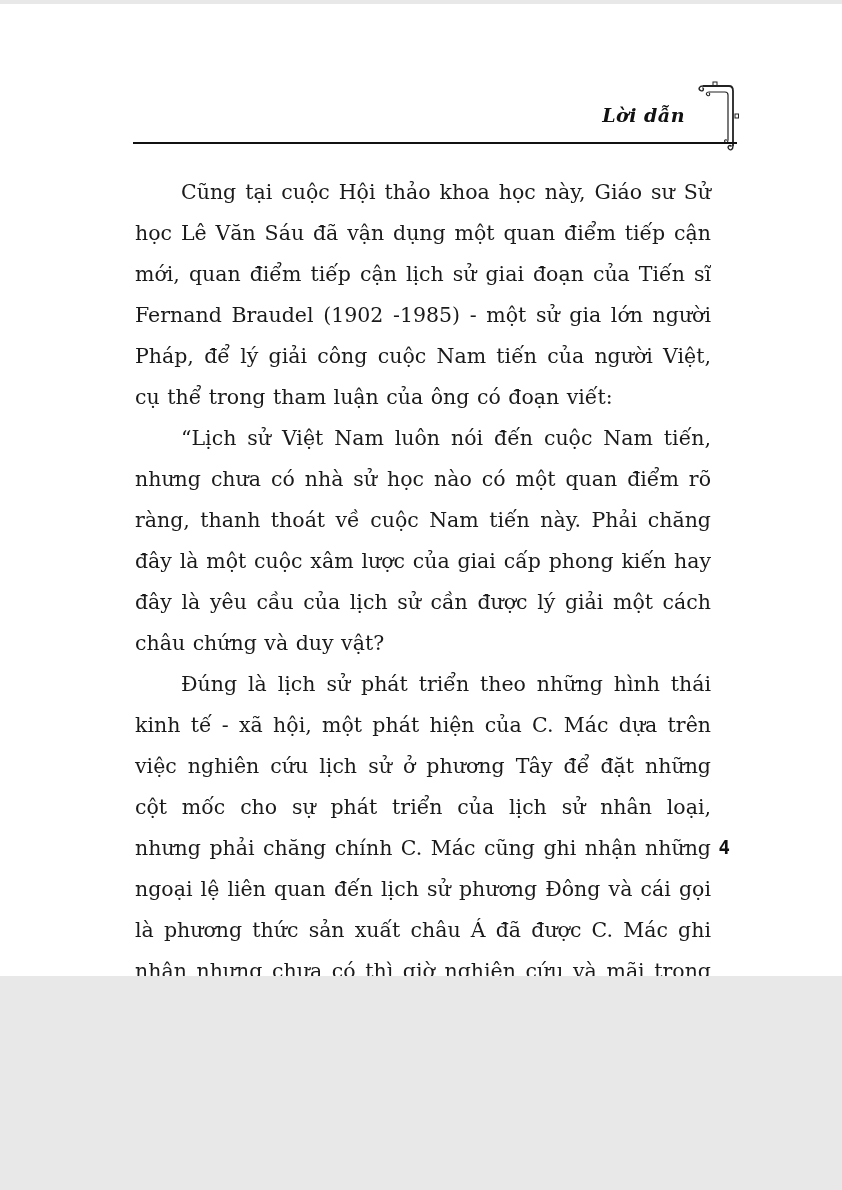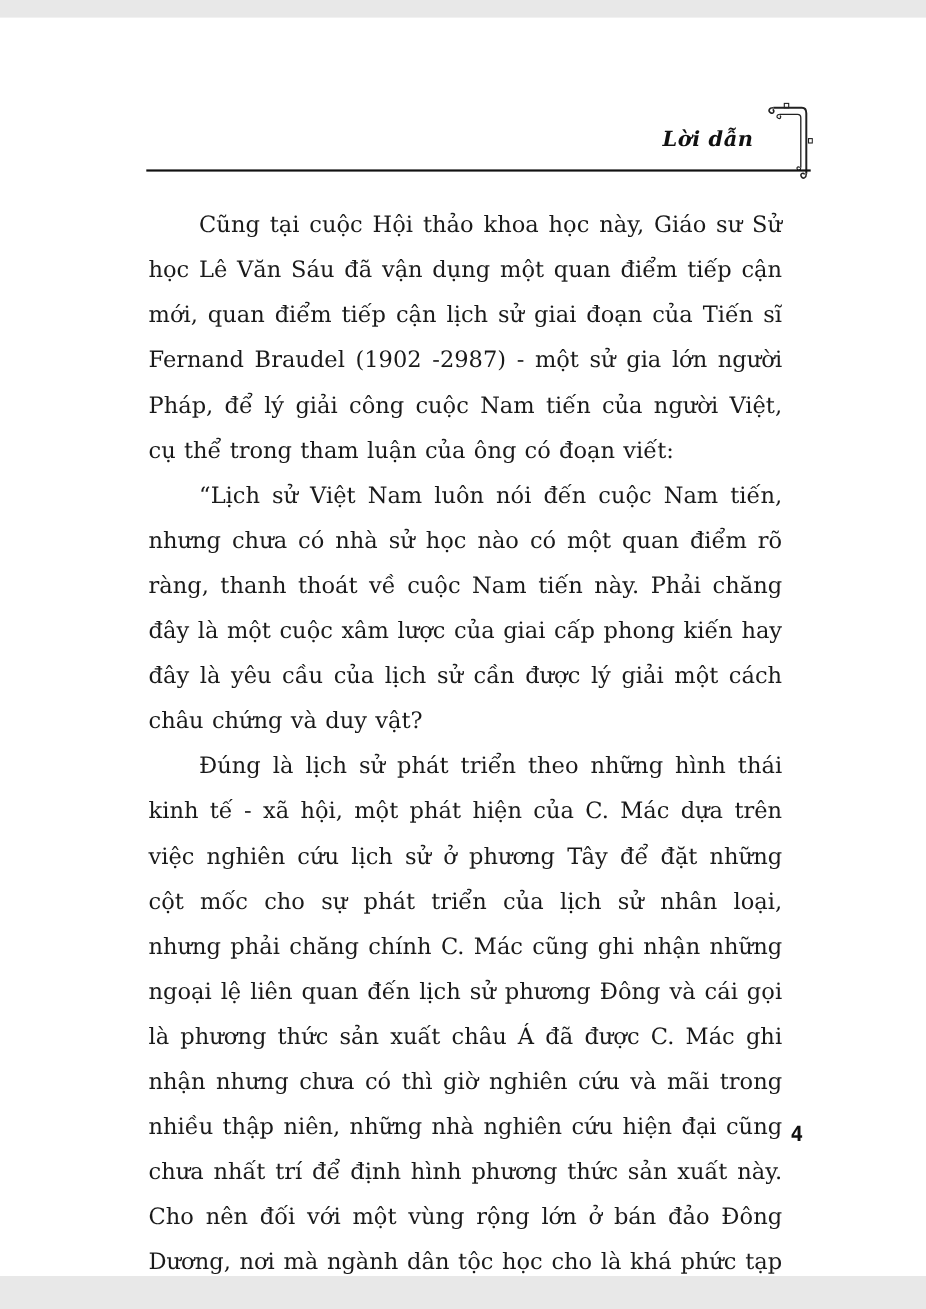--- a/index.html
+++ b/index.html
@@ -3,22 +3,22 @@
 <meta charset="utf-8">
 <style>
   html, body {
     margin: 0;
     padding: 0;
     background: #e8e8e8;
   }
   .page {
     position: relative;
     width: 842px;
-    height: 1144px;
-    margin: 16px auto;
+    height: 972px;
+    margin: 4px auto;
     background: #ffffff;
     font-family: "DejaVu Serif", "Liberation Serif", serif;
     color: #1a1a1a;
     overflow: hidden;
   }
   .header {
     position: absolute;
     left: 133px;
     right: 105px;
     top: 78px;
@@ -89,20 +89,20 @@
         <path d="M38 66 C38 70 35 71 33.5 68.5 C32 66 35 64.5 36.5 66.5" stroke="#222" stroke-width="1.4"></path>
         <path d="M33 60 C33 63 30.8 63.6 29.8 61.8 C28.8 60 31 59 32 60.4" stroke="#222" stroke-width="1.1"></path>
         <rect x="18" y="2" width="4" height="4" stroke="#222" stroke-width="1" fill="none"></rect>
         <rect x="40" y="34" width="3.5" height="4" stroke="#222" stroke-width="1" fill="none"></rect>
       </svg>
     </span>
     <hr class="header-rule">
   </div>
 
   <div class="body-text">
-    <p>Cũng tại cuộc Hội thảo khoa học này, Giáo sư Sử học Lê Văn Sáu đã vận dụng một quan điểm tiếp cận mới, quan điểm tiếp cận lịch sử giai đoạn của Tiến sĩ Fernand Braudel (1902 -2987) - một sử gia lớn người Pháp, để lý giải công cuộc Nam tiến của người Việt, cụ thể trong tham luận của ông có đoạn viết:</p>
+    <p>Cũng tại cuộc Hội thảo khoa học này, Giáo sư Sử học Lê Văn Sáu đã vận dụng một quan điểm tiếp cận mới, quan điểm tiếp cận lịch sử giai đoạn của Tiến sĩ Fernand Braudel (1902 -1985) - một sử gia lớn người Pháp, để lý giải công cuộc Nam tiến của người Việt, cụ thể trong tham luận của ông có đoạn viết:</p>
     <p>“Lịch sử Việt Nam luôn nói đến cuộc Nam tiến, nhưng chưa có nhà sử học nào có một quan điểm rõ ràng, thanh thoát về cuộc Nam tiến này. Phải chăng đây là một cuộc xâm lược của giai cấp phong kiến hay đây là yêu cầu của lịch sử cần được lý giải một cách châu chứng và duy vật?</p>
     <p>Đúng là lịch sử phát triển theo những hình thái kinh tế - xã hội, một phát hiện của C. Mác dựa trên việc nghiên cứu lịch sử ở phương Tây để đặt những cột mốc cho sự phát triển của lịch sử nhân loại, nhưng phải chăng chính C. Mác cũng ghi nhận những ngoại lệ liên quan đến lịch sử phương Đông và cái gọi là phương thức sản xuất châu Á đã được C. Mác ghi nhận nhưng chưa có thì giờ nghiên cứu và mãi trong nhiều thập niên, những nhà nghiên cứu hiện đại cũng chưa nhất trí để định hình phương thức sản xuất này. Cho nên đối với một vùng rộng lớn ở bán đảo Đông Dương, nơi mà ngành dân tộc học cho là khá phức tạp về mặt tộc người thì làm thế nào xác định được ai xâm lược, ai không</p>
   </div>
 
   <div class="page-number">4</div>
 
 </div>
 
 </body></html>

